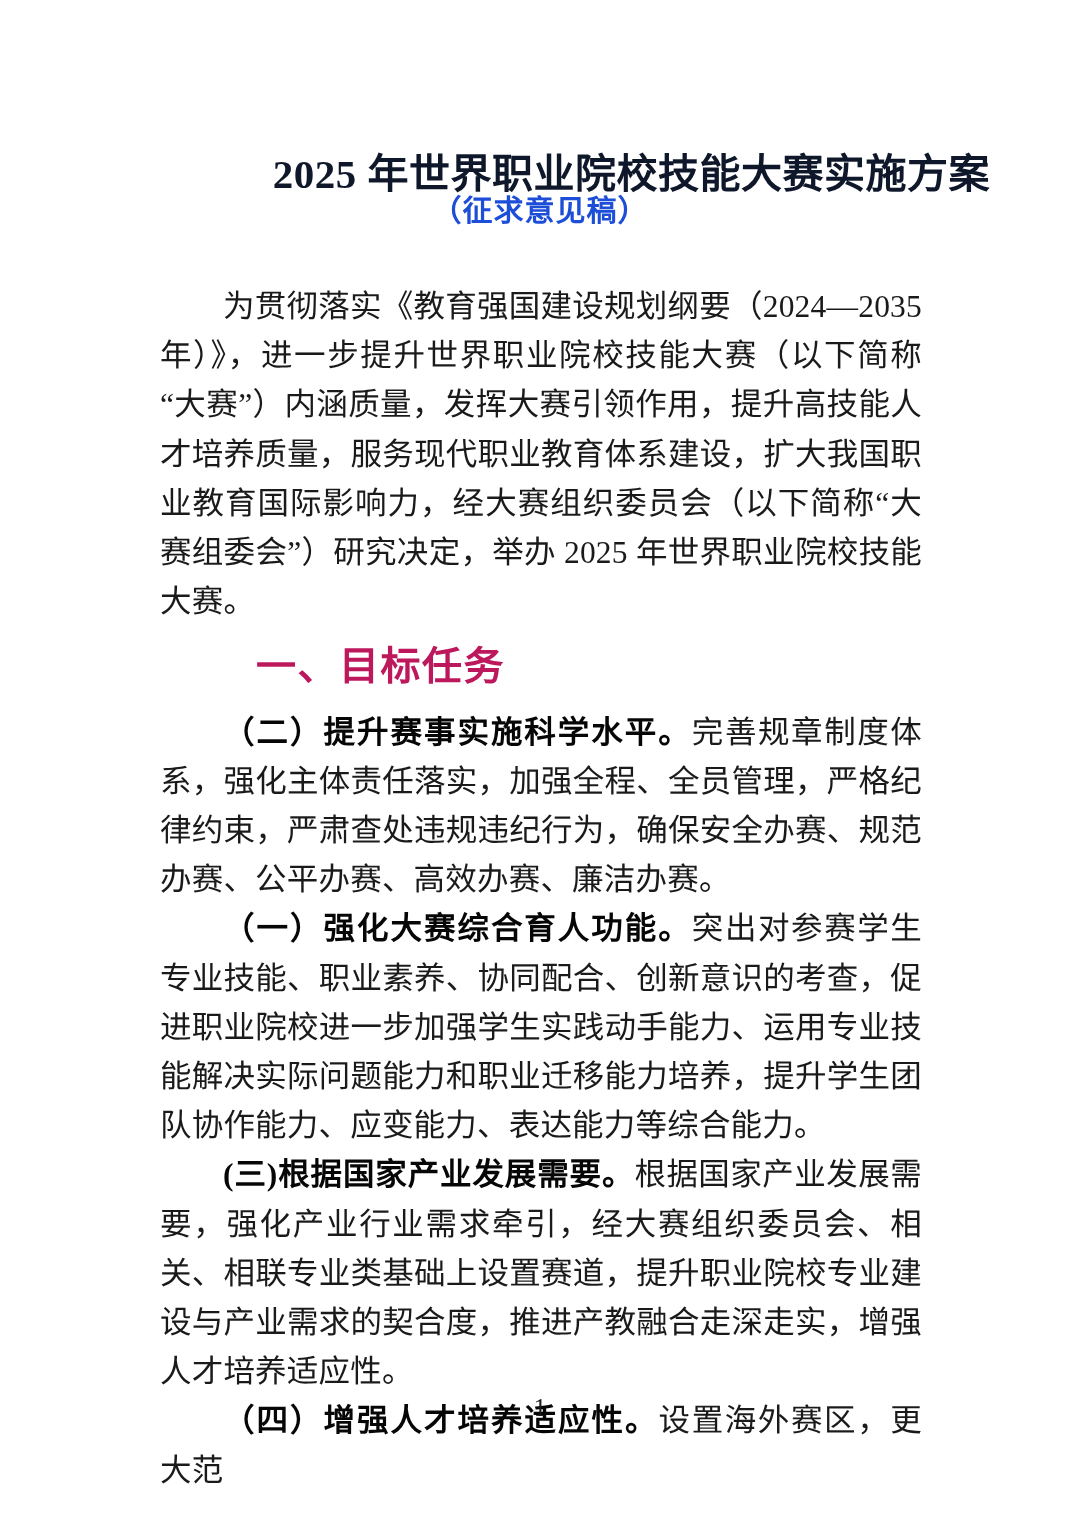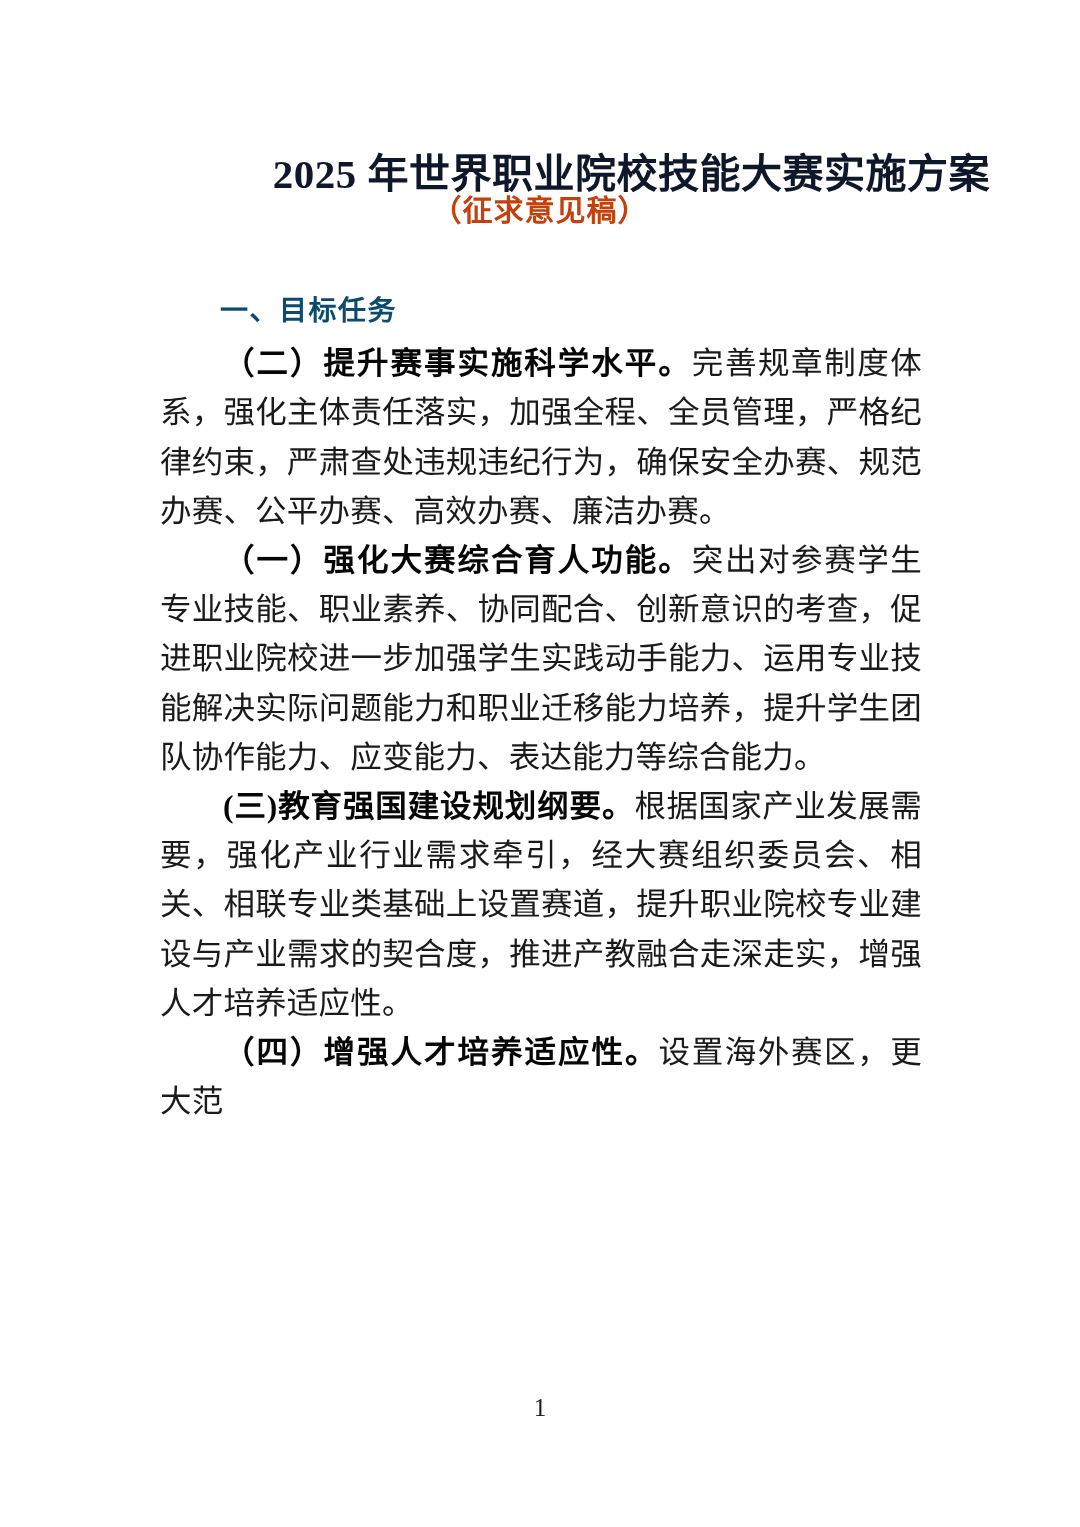--- a/index.html
+++ b/index.html
@@ -40,21 +40,21 @@
     position: absolute;
     top: 190px;
     left: 90px;
     width: 900px;
     text-align: center;
     font-family: "Liberation Serif", "DejaVu Serif", serif;
     font-weight: 700;
     font-size: 30px;
     line-height: 42px;
     letter-spacing: 1px;
-    color: #c2410c;
+    color: #1d4ed8;
   }
 
   
   .body-area {
     position: absolute;
     top: 282px;
     left: 160px;
     width: 762px;
   }
 
@@ -77,28 +77,28 @@
 
   
   .lead {
     font-weight: 700;
     color: #060606;
     letter-spacing: 0.6px;
   }
 
   
   p.section-heading {
-    margin: 4px;
+    margin: 16px;
     text-indent: 2em;
     font-family: "DejaVu Sans", "Liberation Sans", sans-serif;
-    font-size: 28px;
+    font-size: 40px;
     line-height: 49.2px;
     font-weight: 700;
     letter-spacing: 1.5px;
-    color: #0c4a6e;
+    color: #be185d;
   }
 
   
   .page-number {
     position: absolute;
     top: 1392px;
     left: 0;
     width: 1080px;
     text-align: center;
     font-family: "Liberation Serif", "DejaVu Serif", serif;
@@ -111,28 +111,29 @@
 <body>
 
 <div class="page">
 
   <h1 class="doc-title">2025 年世界职业院校技能大赛实施方案</h1>
 
   <div class="doc-subtitle">（征求意见稿）</div>
 
   <div class="body-area">
 
+    <p class="para indent">为贯彻落实《教育强国建设规划纲要（2024—2035 年）》，进一步提升世界职业院校技能大赛（以下简称“大赛”）内涵质量，发挥大赛引领作用，提升高技能人才培养质量，服务现代职业教育体系建设，扩大我国职业教育国际影响力，经大赛组织委员会（以下简称“大赛组委会”）研究决定，举办 2025 年世界职业院校技能大赛。</p>
 
     <p class="section-heading">一、目标任务</p>
 
     <p class="para indent"><span class="lead">（二）提升赛事实施科学水平。</span><span>完善规章制度体系，强化主体责任落实，加强全程、全员管理，严格纪律约束，严肃查处违规违纪行为，确保安全办赛、规范办赛、公平办赛、高效办赛、廉洁办赛。</span></p>
 
     <p class="para indent"><span class="lead">（一）强化大赛综合育人功能。</span><span>突出对参赛学生专业技能、职业素养、协同配合、创新意识的考查，促进职业院校进一步加强学生实践动手能力、运用专业技能解决实际问题能力和职业迁移能力培养，提升学生团队协作能力、应变能力、表达能力等综合能力。</span></p>
 
-    <p class="para indent"><span class="lead">(三)教育强国建设规划纲要。</span><span>根据国家产业发展需要，强化产业行业需求牵引，经大赛组织委员会、相关、相联专业类基础上设置赛道，提升职业院校专业建设与产业需求的契合度，推进产教融合走深走实，增强人才培养适应性。</span></p>
+    <p class="para indent"><span class="lead">(三)根据国家产业发展需要。</span><span>根据国家产业发展需要，强化产业行业需求牵引，经大赛组织委员会、相关、相联专业类基础上设置赛道，提升职业院校专业建设与产业需求的契合度，推进产教融合走深走实，增强人才培养适应性。</span></p>
 
     <p class="para indent"><span class="lead">（四）增强人才培养适应性。</span><span>设置海外赛区，更大范</span></p>
 
   </div>
 
   <div class="page-number">1</div>
 
 </div>
 
 </body></html>

